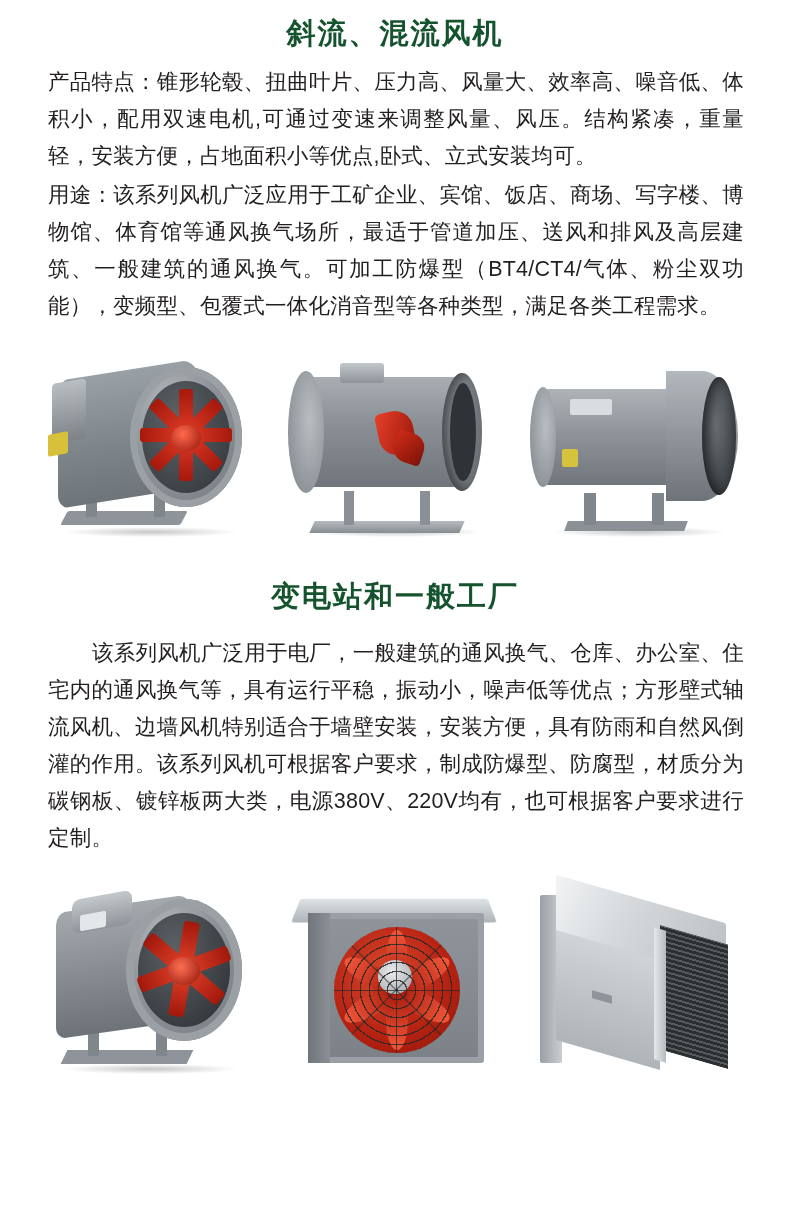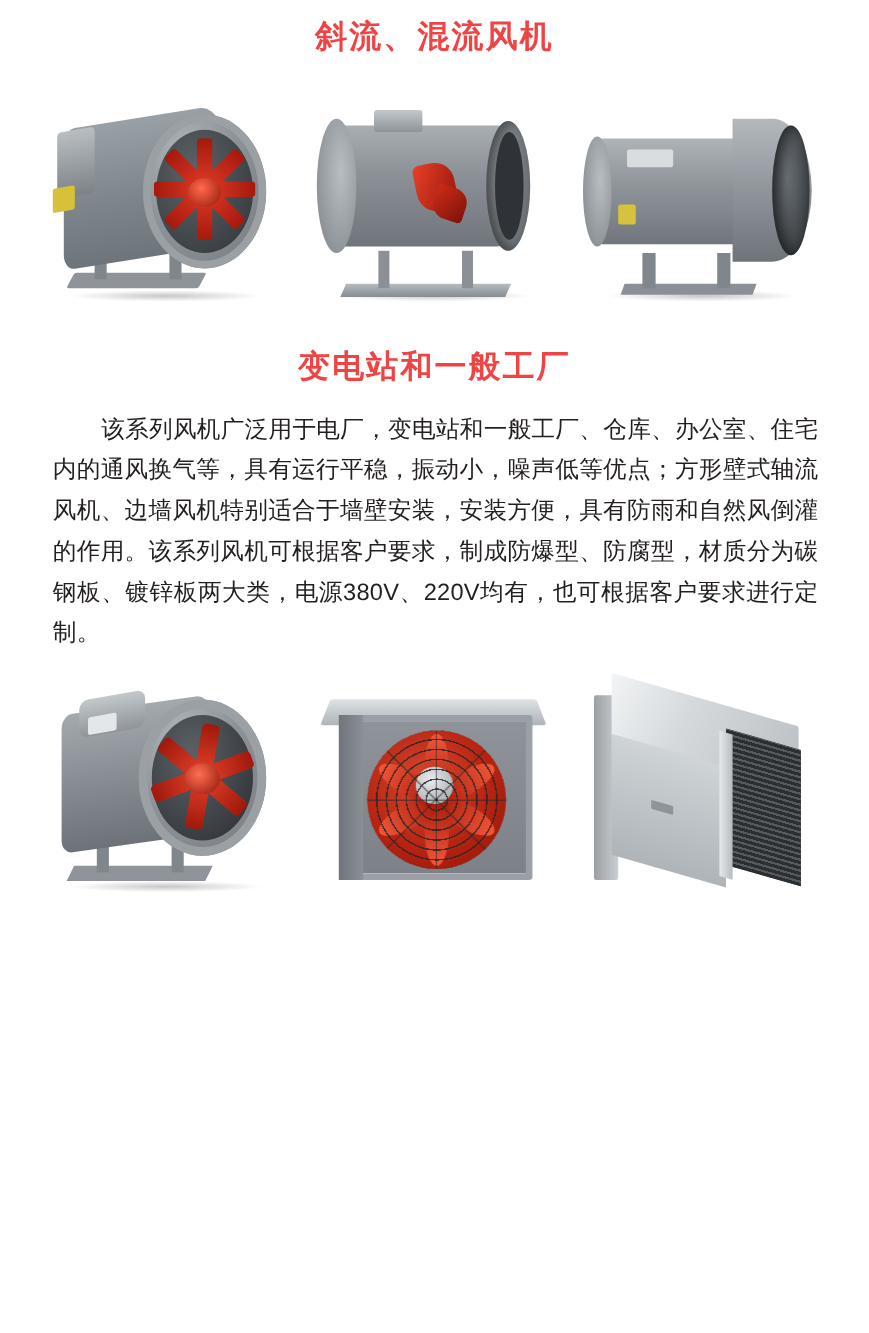--- a/index.html
+++ b/index.html
@@ -19,21 +19,21 @@
     position: relative;
     padding: 0;
   }
 
   
   .section-title {
     text-align: center;
     font-size: 29px;
     font-weight: bold;
     letter-spacing: 2px;
-    color: #ef4444;
+    color: #14532d;
     margin: 0;
     padding: 14px 0 10px 0;
   }
   .section-title.second {
     padding: 30px 0 18px 0;
   }
 
   
   .body-block {
     padding: 0 46px 0 48px;
@@ -409,20 +409,24 @@
     border-radius: 1px;
   }
 </style>
 </head>
 <body>
 
 <div class="page">
 
   <h1 class="section-title">斜流、混流风机</h1>
 
+  <div class="body-block">
+    <p class="para">产品特点：锥形轮毂、扭曲叶片、压力高、风量大、效率高、噪音低、体积小，配用双速电机,可通过变速来调整风量、风压。结构紧凑，重量轻，安装方便，占地面积小等优点,卧式、立式安装均可。</p>
+    <p class="para">用途：该系列风机广泛应用于工矿企业、宾馆、饭店、商场、写字楼、博物馆、体育馆等通风换气场所，最适于管道加压、送风和排风及高层建筑、一般建筑的通风换气。可加工防爆型（BT4/CT4/气体、粉尘双功能），变频型、包覆式一体化消音型等各种类型，满足各类工程需求。</p>
+  </div>
 
   <div class="img-row row1">
 
     <div class="img-cell fanA">
       <div class="floor-shadow"></div>
       <div class="base"></div>
       <div class="leg1"></div>
       <div class="leg2"></div>
       <div class="body"></div>
       <div class="motorbox"></div>
@@ -464,21 +468,21 @@
       <div class="bell"></div>
       <div class="bellmouth"></div>
       <div class="namebox"></div>
       <div class="ybox"></div>
     </div>
   </div>
 
   <h1 class="section-title second">变电站和一般工厂</h1>
 
   <div class="body-block">
-    <p class="para indent">该系列风机广泛用于电厂，变电站和一般工厂、仓库、办公室、住宅内的通风换气等，具有运行平稳，振动小，噪声低等优点；方形壁式轴流风机、边墙风机特别适合于墙壁安装，安装方便，具有防雨和自然风倒灌的作用。该系列风机可根据客户要求，制成防爆型、防腐型，材质分为碳钢板、镀锌板两大类，电源380V、220V均有，也可根据客户要求进行定制。</p>
+    <p class="para indent">该系列风机广泛用于电厂，一般建筑的通风换气、仓库、办公室、住宅内的通风换气等，具有运行平稳，振动小，噪声低等优点；方形壁式轴流风机、边墙风机特别适合于墙壁安装，安装方便，具有防雨和自然风倒灌的作用。该系列风机可根据客户要求，制成防爆型、防腐型，材质分为碳钢板、镀锌板两大类，电源380V、220V均有，也可根据客户要求进行定制。</p>
   </div>
 
   <div class="img-row row2">
 
     <div class="img-cell fanD">
       <div class="floor-shadow"></div>
       <div class="base"></div>
       <div class="legA"></div>
       <div class="legB"></div>
       <div class="tube"></div>

